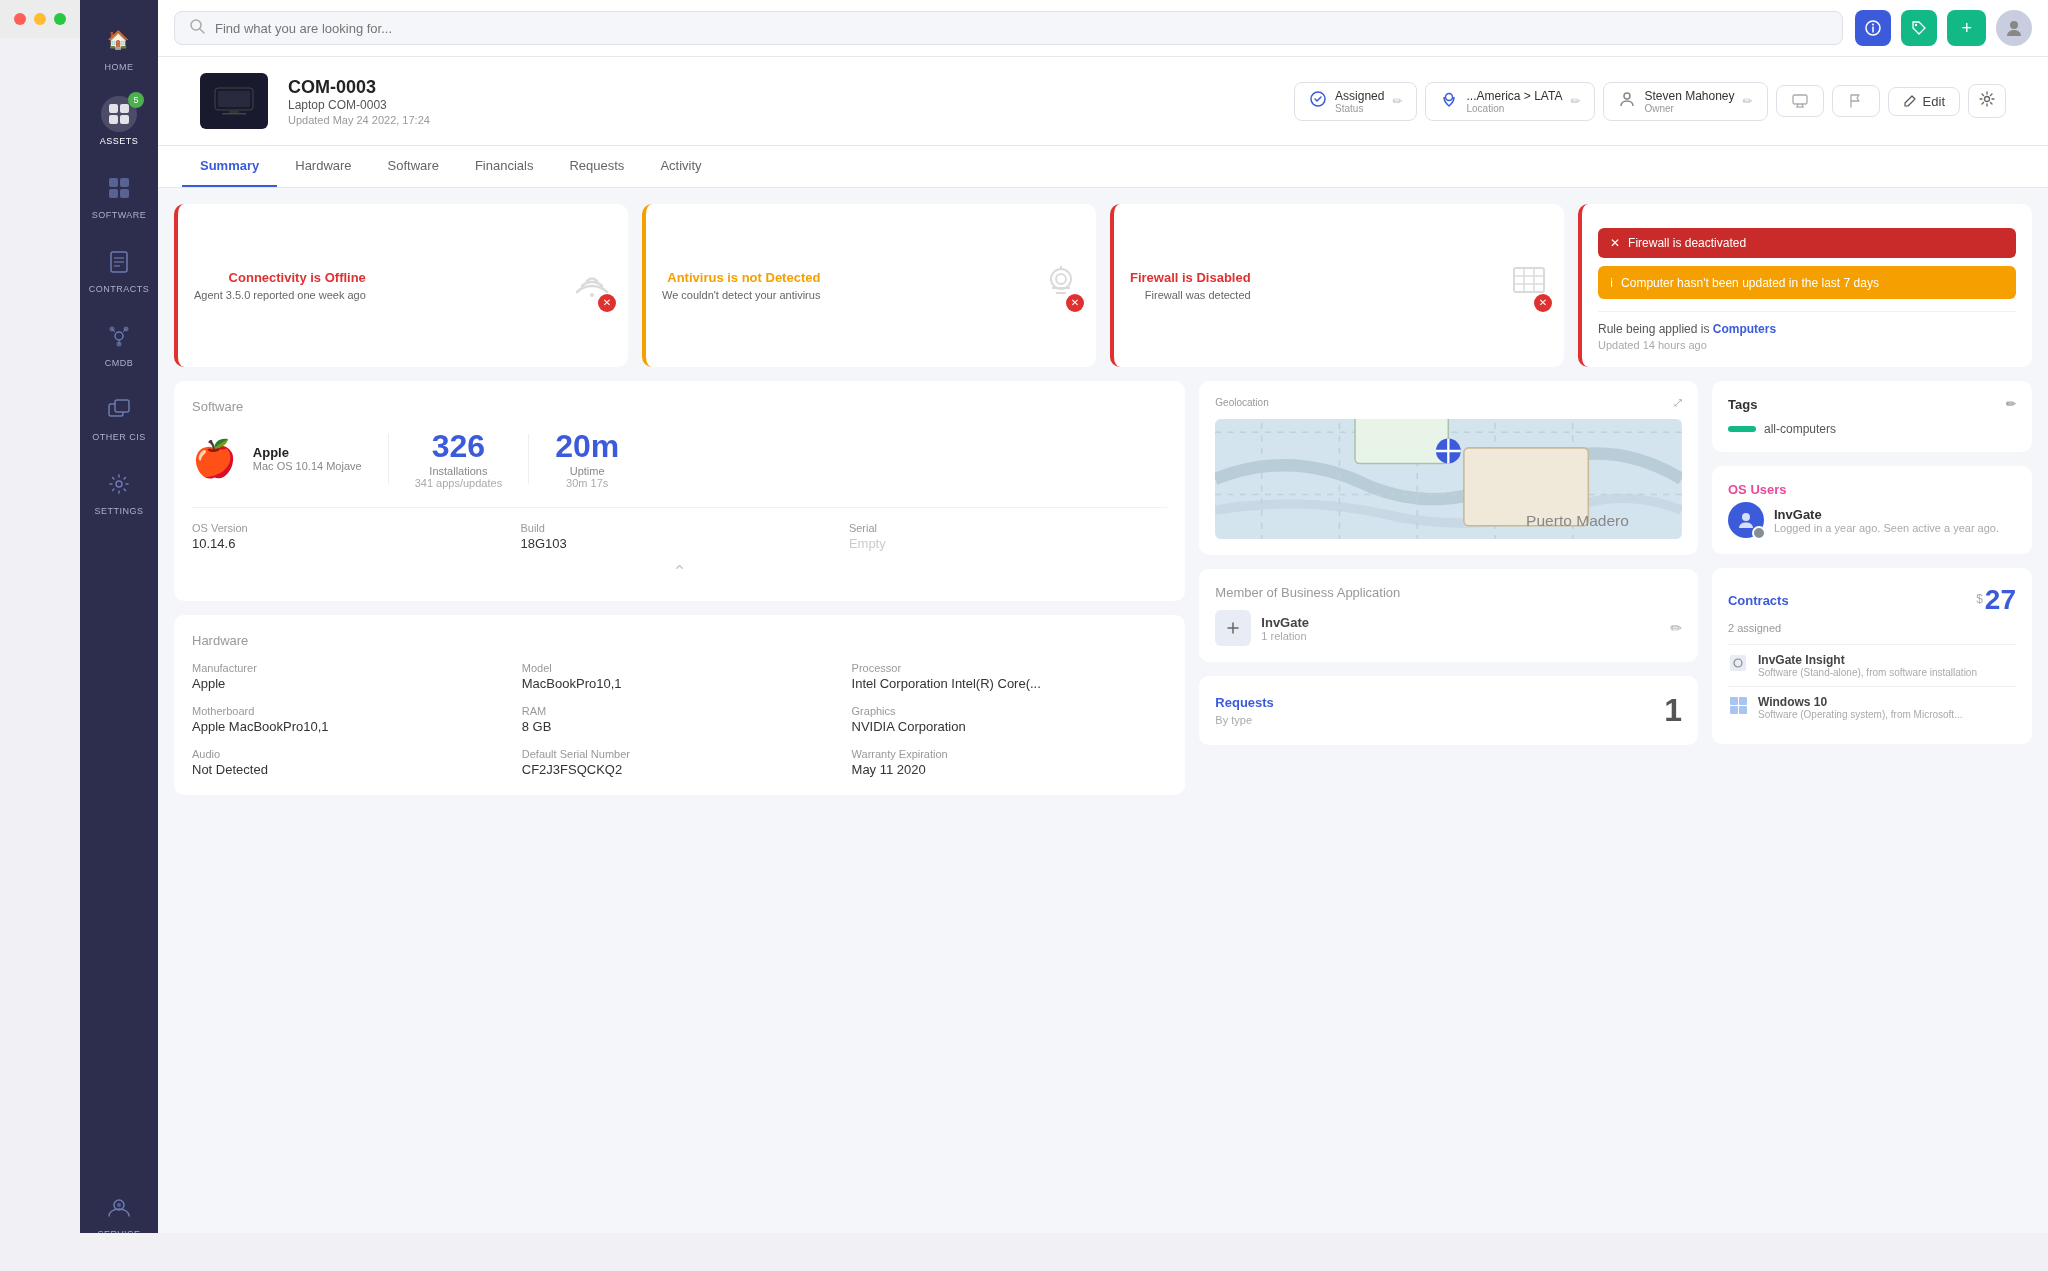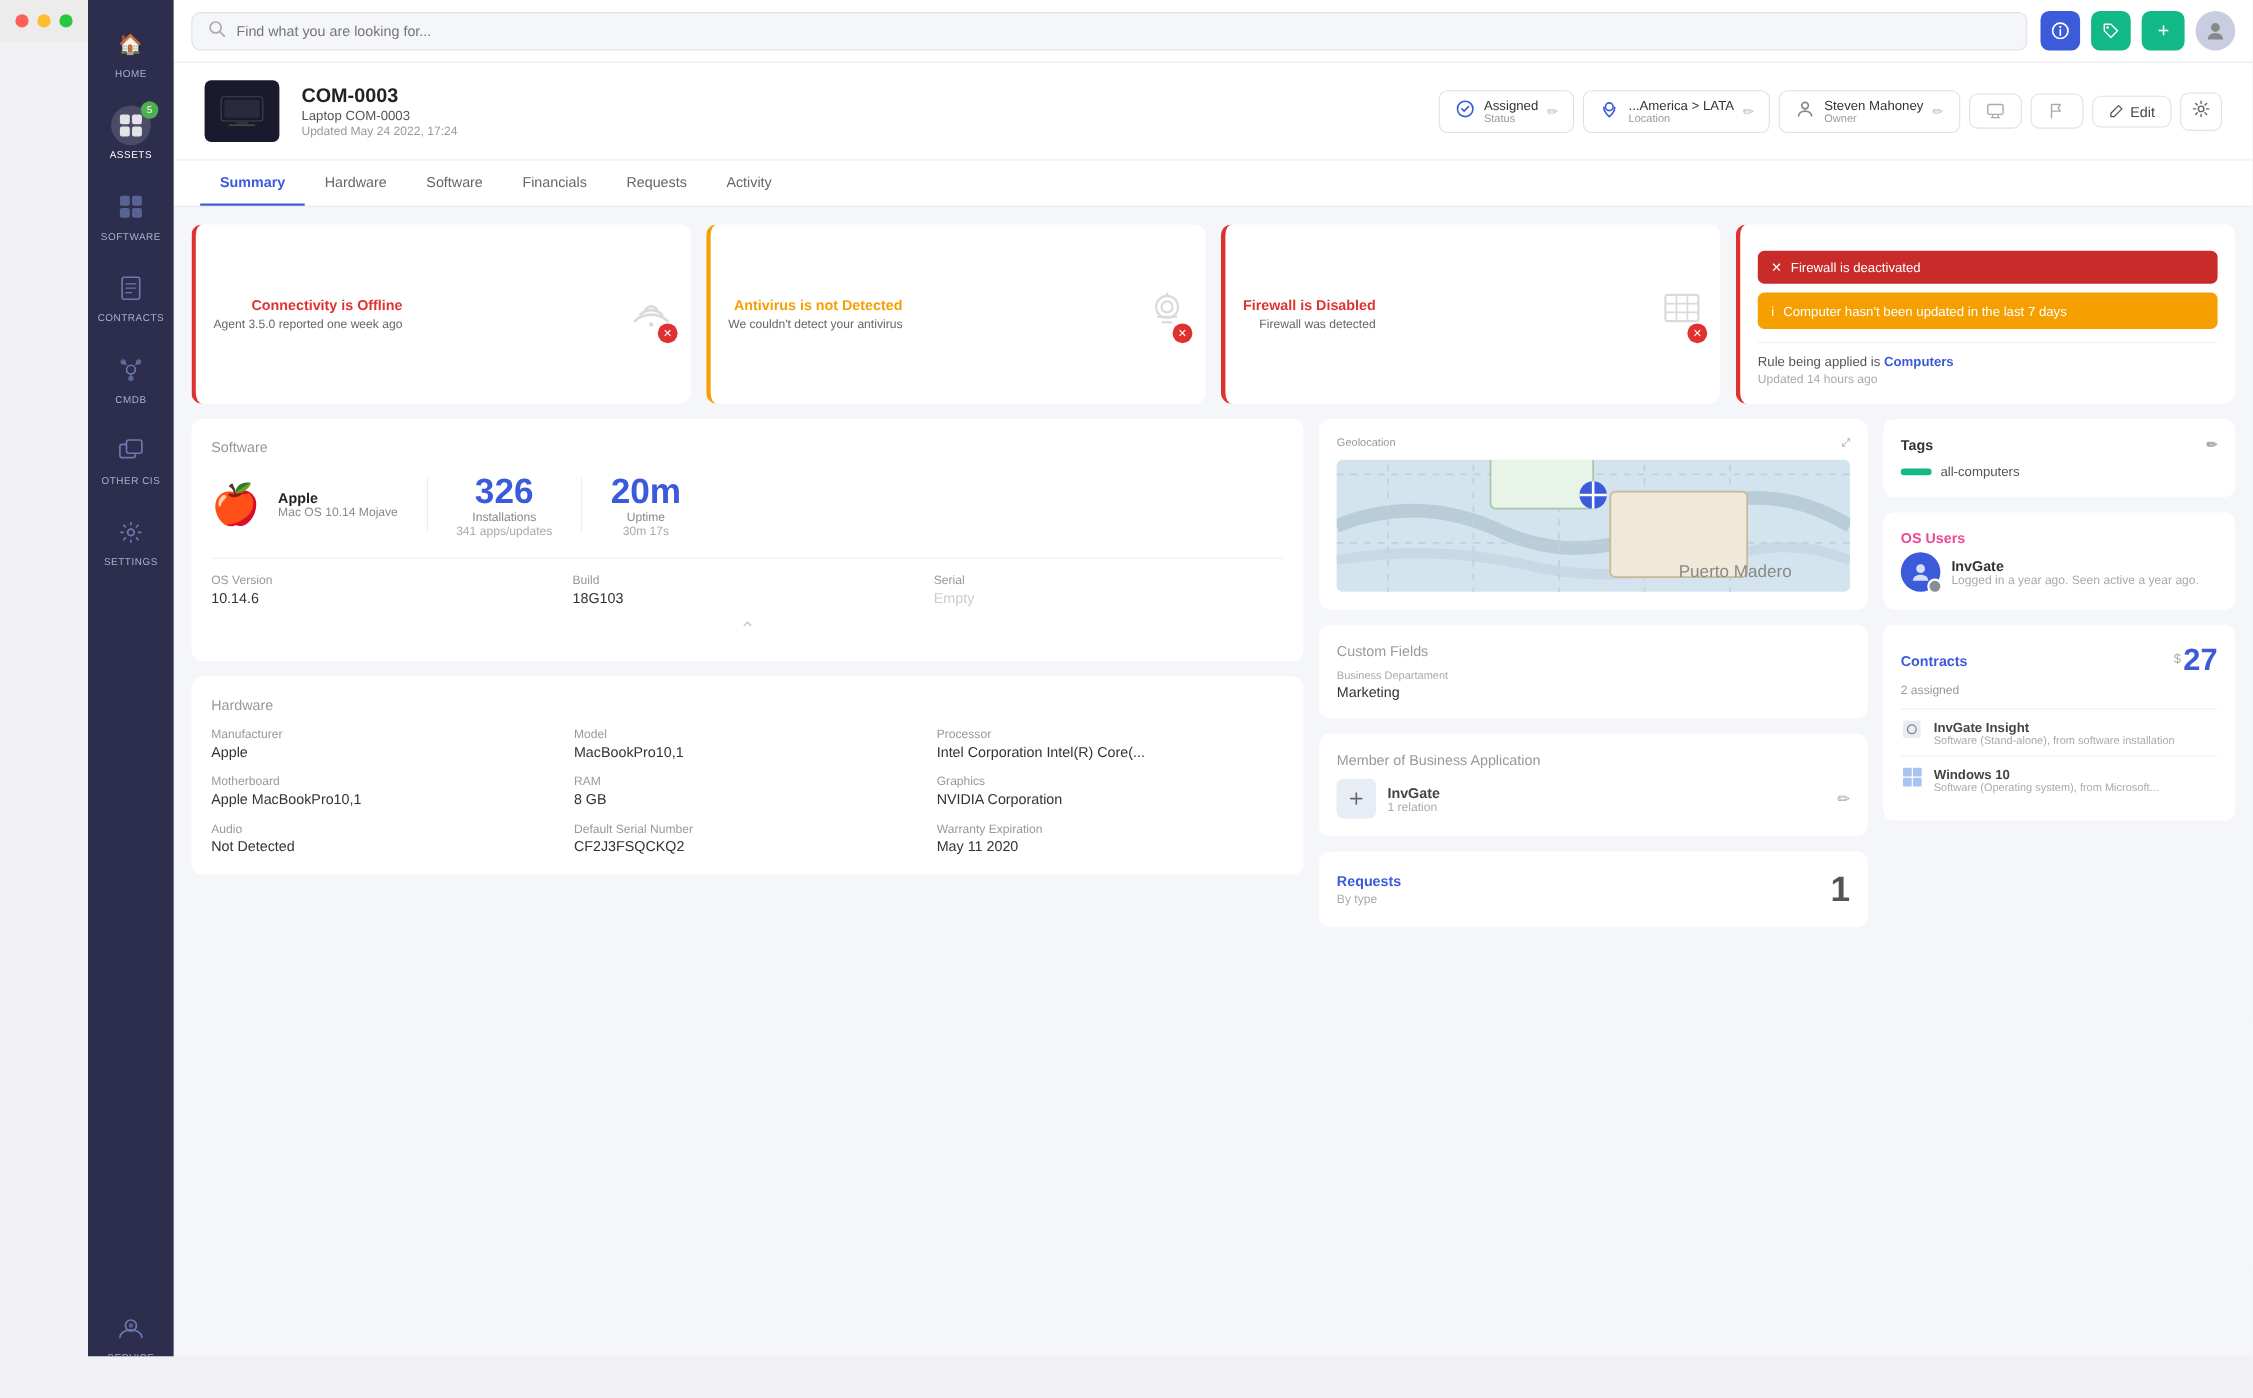--- a/index.html
+++ b/index.html
@@ -91,21 +91,21 @@
     .avatar-btn { width: 36px; height: 36px; border-radius: 50%; background: #c9cde0; display: flex; align-items: center; justify-content: center; cursor: pointer; font-size: 16px; }
 
     
     .content-area {
       flex: 1; overflow-y: auto; padding: 0;
     }
 
     
     .asset-header {
       background: #fff;
-      padding: 16px 28px;
+      padding: 16px 42px;
       display: flex;
       align-items: center;
       gap: 20px;
       border-bottom: 1px solid #e8e8ec;
     }
     .asset-thumbnail {
       width: 68px; height: 56px; background: #1a1a2e;
       border-radius: 6px; display: flex; align-items: center; justify-content: center;
       font-size: 24px; color: #fff;
     }
@@ -753,25 +753,20 @@
               <path d="M0 100 L300 100" stroke="#c0d0dc" stroke-width="1" stroke-dasharray="4,4"></path>
               <rect x="90" y="15" width="60" height="35" rx="3" fill="#e8f4e8" stroke="#a8c4a8" stroke-width="1"></rect>
               <rect x="160" y="40" width="80" height="50" rx="3" fill="#f0e8d8" stroke="#c8b898" stroke-width="1"></rect>
               <circle cx="150" cy="42" r="8" fill="#3b5bdb"></circle>
               <path d="M150 34 L150 50 M142 42 L158 42" stroke="white" stroke-width="1.5"></path>
               <text x="200" y="90" font-size="10" fill="#888" font-family="sans-serif">Puerto Madero</text>
             </svg>
           </div>
         </div>
 
-        <div class="custom-fields-card">
-          <h3>Custom Fields</h3>
-          <div class="cf-label">Business Departament</div>
-          <div class="cf-value">Marketing</div>
-        </div>
 
         <div class="biz-app-card">
           <h3>Member of Business Application</h3>
           <div class="biz-app-item">
             <div class="biz-app-icon">
               <svg width="22" height="22" viewBox="0 0 22 22" fill="none">
                 <rect x="2" y="2" width="18" height="18" rx="3" fill="#e8edf5"></rect>
                 <path d="M6 11h10M11 6v10" stroke="#666" stroke-width="1.5" stroke-linecap="round"></path>
               </svg>
             </div>

